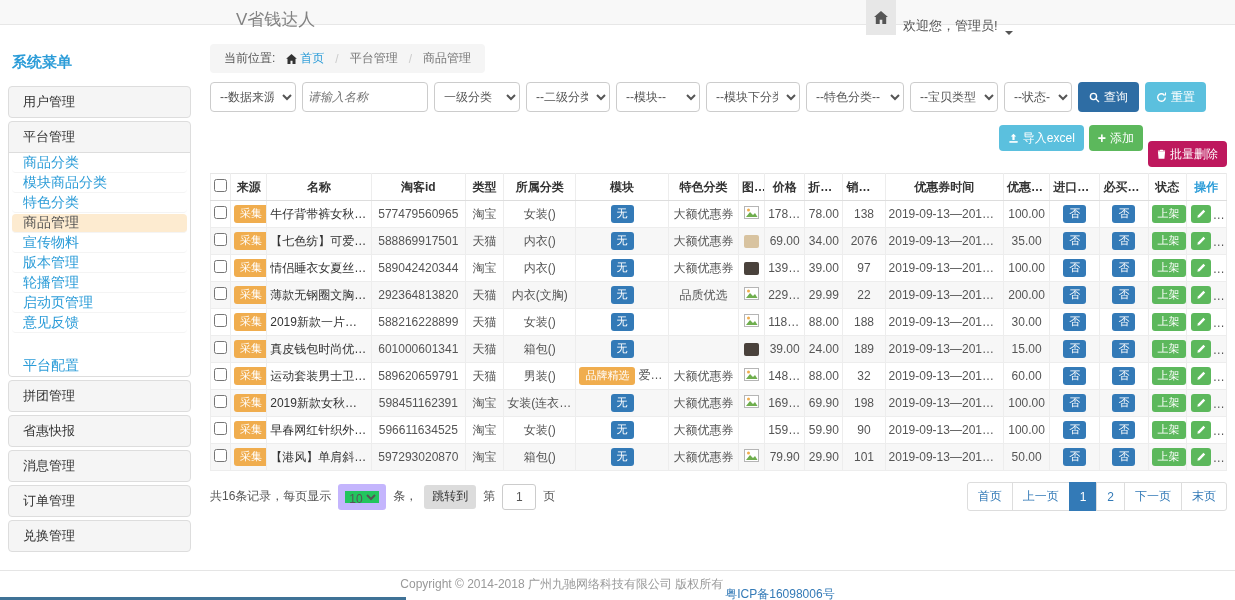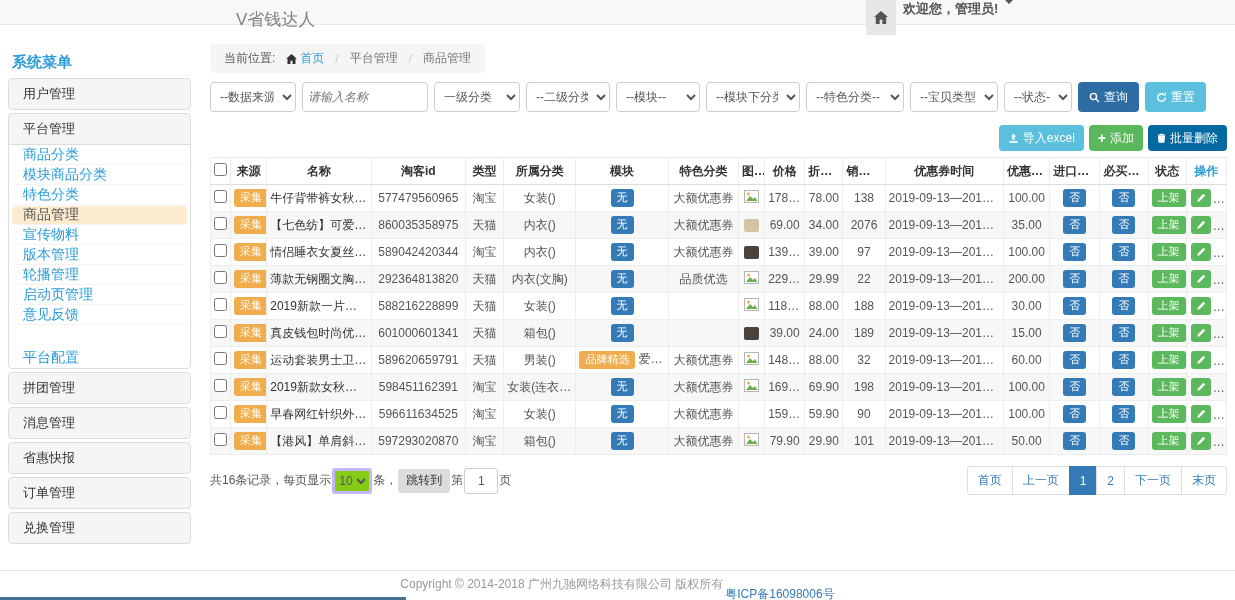--- a/index.html
+++ b/index.html
@@ -6,25 +6,25 @@
   html,body { width:1235px; height:600px; }
   body {
     position: relative; overflow: hidden; background:#fff;
     font-family: "Liberation Sans", "DejaVu Sans", sans-serif;
     font-size: 13px; color:#333;
   }
   
   .topbar { position:absolute; top:0; left:0; right:0; height:25px; background:#f8f8f8; border-bottom:1px solid #e7e7e7; }
   .brand  { position:absolute; left:236px; top:8px; font-size:17px; color:#828282; }
   .home-btn { position:absolute; left:866px; top:0; width:30px; height:35px; background:#e7e7e7; display:flex; align-items:center; justify-content:center; cursor:pointer; }
-  .user-menu { position:absolute; left:903px; top:0; height:35px; display:flex; align-items:flex-start; gap:7px; color:#555; font-size:13px; cursor:pointer;font-weight:bold; }
+  .user-menu { position:absolute; left:903px; top:0; height:35px; display:flex; align-items:flex-end; gap:7px; color:#555; font-size:13px; cursor:pointer; }
   .caret-down { width:0; height:0; border-left:4px solid transparent; border-right:4px solid transparent; border-top:4px solid #555; }
   
   .sidebar { position:absolute; left:8px; top:44px; width:183px; bottom:30px; overflow:hidden; }
-  .sidebar-title { color:#2b9cd8; font-weight:bold; font-size:15px; margin:9px 4px 6px 4px; }
+  .sidebar-title { color:#2b9cd8; font-weight:bold; font-size:15px; margin:9px 4px 14px 4px; }
   .panel { background:#f5f5f5; border:1px solid #ddd; border-radius:4px; margin-bottom:3px; }
   .panel-heading { padding:6px 14px; font-size:13px; color:#333; cursor:pointer; }
   .panel-list { background:#fff; border-top:1px solid #ddd; border-radius:0 0 4px 4px; overflow:hidden; }
   .panel-list a { display:block; margin:1px 3px; padding:0 11px; font-size:14px; color:#2b9cd8; border-bottom:1px solid #f4f4f4; cursor:pointer; text-decoration:none; border-radius:4px; }
   .panel-list a:last-child { border-bottom:none;margin-top:24px; }
   .panel-list a.active { background:#fdebd0; color:#555; }
   
   .main { position:absolute; left:210px; top:44px; width:1017px; }
   .breadcrumb { display:inline-flex; align-items:center; gap:11px; background:#f5f5f5; border-radius:4px; padding:6px 14px; font-size:12px; color:#555; }
   .bc-sep { color:#ccc; }
@@ -32,21 +32,21 @@
   .bc-home { display:inline-flex; align-items:center; gap:3px; color:#2b9cd8; cursor:pointer; }
   .filter-row { display:flex; align-items:center; gap:6px; margin-top:9px; }
   .filter-row select, .filter-row input {
     height:30px; border:1px solid #ccc; border-radius:4px; font-size:12px; color:#555; padding:0 5px; background:#fff;
     font-family:inherit;
   }
   .btn { display:inline-flex; align-items:center; justify-content:center; gap:4px; border:none; border-radius:4px; color:#fff; font-size:12px; height:30px; padding:0 11px; cursor:pointer; font-family:inherit; }
   .btn-primary { background:#2e6da4; }
   .btn-info    { background:#5bc0de; }
   .btn-success { background:#5cb85c; }
-  .btn-danger-soft { background:#0369a1; }
+  .btn-danger-soft { background:#be185d;margin-top:16px; }
   .toolbar { display:flex; justify-content:flex-end; gap:5px; margin-top:13px; }
   .toolbar .btn { height:26px; padding:0 9px; }
   .plus-glyph { font-size:14px; font-weight:bold; line-height:1; }
   
   table { width:100%; border-collapse:collapse; table-layout:fixed; margin-top:6px; font-size:12px; }
   th, td { border:1px solid #ededed; padding:3px 3px; text-align:center; vertical-align:middle; height:27px;
            overflow:hidden; white-space:nowrap; text-overflow:ellipsis; color:#555; }
   thead th { border-top:1px solid #e7e7e7; border-bottom:1px solid #ddd; font-weight:bold; color:#333; background:#fff; }
   tbody tr:nth-child(even) { background:#f7f7f7; }
   th.th-op { color:#2b9cd8; }
@@ -55,22 +55,22 @@
   .badge-blue   { background:#337ab7; cursor:pointer; }
   .badge-green  { background:#5cb85c; cursor:pointer; }
   .module-txt { margin-left:3px; color:#555; }
   .thumb { display:inline-block; width:15px; height:13px; border-radius:2px; vertical-align:middle; }
   .op-btn { display:inline-flex; align-items:center; justify-content:center; width:20px; height:18px; border:none; border-radius:3px; cursor:pointer; color:#fff; padding:0; margin:0 1px; }
   .op-edit { background:#5cb85c; }
   .op-del  { background:#d9534f; }
   .cb { width:13px; height:13px; cursor:pointer; }
   
   .pager-row { display:flex; justify-content:space-between; align-items:center; margin-top:11px; font-size:12px; color:#555; }
-  .pager-left { display:flex; align-items:center; gap:1px; }
-  .pager-left select { height:26px; border:3px solid #c4b5fd; border-radius:3px; font-size:12px; color:#555; background:#84cc16; font-family:inherit; }
+  .pager-left { display:flex; align-items:center; gap:7px; }
+  .pager-left select { height:26px; border:7px solid #c4b5fd; border-radius:3px; font-size:12px; color:#555; background:#22c55e; font-family:inherit; }
   .jump-btn { height:24px; background:#dcdcdc; border:none; border-radius:3px; padding:0 8px; font-size:12px; color:#333; cursor:pointer; font-family:inherit; }
   .jump-input { width:34px; height:26px; border:1px solid #ccc; border-radius:3px; text-align:center; font-size:12px; color:#555; font-family:inherit; }
   .pager { display:flex; }
   .page-btn { padding:5px 10px; border:1px solid #ddd; margin-left:-1px; background:#fff; color:#337ab7; font-size:12px; cursor:pointer; font-family:inherit; }
   .page-btn:first-child { border-radius:3px 0 0 3px; margin-left:0; }
   .page-btn:last-child  { border-radius:0 3px 3px 0; }
   .page-btn.active { background:#337ab7; border-color:#337ab7; color:#fff; }
   
   .footer { position:absolute; left:0; right:0; bottom:3px; height:27px; background:#fff; border-top:1px solid #e5e5e5;
             display:flex; align-items:center; justify-content:center; gap:2px; font-size:12px; color:#999; }
@@ -113,24 +113,24 @@
           <a>轮播管理</a>
           <a>启动页管理</a>
           <a>意见反馈</a>
           <a>平台配置</a>
         </div>
       </div>
       <div class="panel">
         <div class="panel-heading">拼团管理</div>
       </div>
       <div class="panel">
+        <div class="panel-heading">省惠快报</div>
+      </div>
+      <div class="panel">
         <div class="panel-heading">消息管理</div>
-      </div>
-      <div class="panel">
-        <div class="panel-heading">省惠快报</div>
       </div>
       <div class="panel">
         <div class="panel-heading">订单管理</div>
       </div>
       <div class="panel">
         <div class="panel-heading">兑换管理</div>
       </div>
     </div>
 </aside>
 
@@ -285,21 +285,21 @@
                 <svg width="9" height="10" viewBox="0 0 12 14" fill="#fff">
                   <path d="M1 4h10l-.9 9.5H1.9zM4.2 1h3.6l.6 1.2H11v1.3H1V2.2h2.6z"></path>
                 </svg>
               </span>
             </button></td>
         </tr>
         <tr>
           <td><input class="cb" type="checkbox" style=""></td>
           <td><span class="badge badge-orange">采集</span></td>
           <td style="color: rgb(51, 51, 51);">【七色纺】可爱纯棉家...</td>
-          <td>860035358975</td>
+          <td>588869917501</td>
           <td>天猫</td>
           <td>内衣()</td>
           <td><span class="badge badge-blue">无</span></td>
           <td>大额优惠券</td>
           <td><span class="thumb" style="background: rgb(216, 195, 160);"></span></td>
           <td>69.00</td>
           <td>34.00</td>
           <td>2076</td>
           <td>2019-09-13—2019-09-18</td>
           <td>35.00</td>

